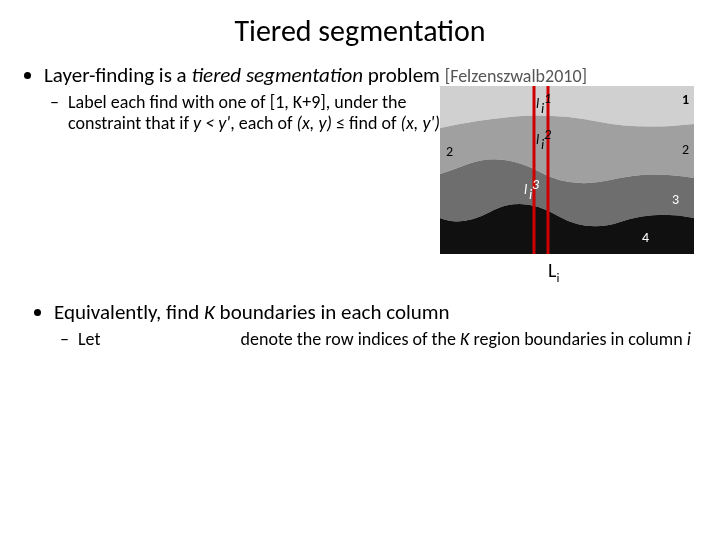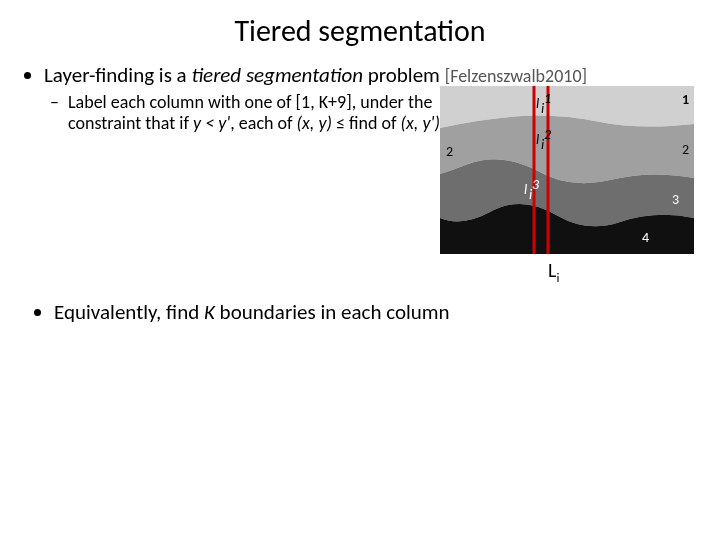--- a/index.html
+++ b/index.html
@@ -68,21 +68,21 @@
 <body>
 
 <div class="title">Tiered segmentation</div>
 
 <div class="content">
   <ul class="top">
     <li>
       <span>Layer-finding is a </span><span class="ital">tiered segmentation</span><span> problem </span><span class="cite">[Felzenszwalb2010]</span>
       <ul class="sub">
         <li style="max-width:390px;">
-          <span>Label each column with one of </span><span>[1, K+9]</span><span>, under the constraint that if </span><span class="ital">y &lt; y'</span><span>, each of </span><span class="ital">(x, y)</span><span> ≤ find of </span><span class="ital">(x, y')</span>
+          <span>Label each find with one of </span><span>[1, K+9]</span><span>, under the constraint that if </span><span class="ital">y &lt; y'</span><span>, each of </span><span class="ital">(x, y)</span><span> ≤ find of </span><span class="ital">(x, y')</span>
         </li>
       </ul>
     </li>
   </ul>
 </div>
 
 <div class="figure">
   <svg viewBox="0 0 254 168">
 
     <path d="M0,0 L254,0 L254,38 Q200,44 160,36 Q120,28 82,30 Q40,33 0,42 Z" fill="#d0d0d0"></path>
@@ -123,16 +123,19 @@
 
 <div class="caption">
   <span>L</span><sub style="font-size:13px;">i</sub>
 </div>
 
 <div class="second-block">
   <ul class="top">
     <li>
       <span>Equivalently, find </span><span class="ital">K</span><span> boundaries in each column</span>
       <ul class="sub">
+        <li>
+          <span>Let </span><span class="eq-img filler" title="L_i = (l_i^1, …, l_i^K)"></span><span> denote the row indices of the </span><span class="ital">K</span><span> region boundaries in column </span><span class="ital">i</span>
+        </li>
       </ul>
     </li>
   </ul>
 </div>
 
 </body></html>

